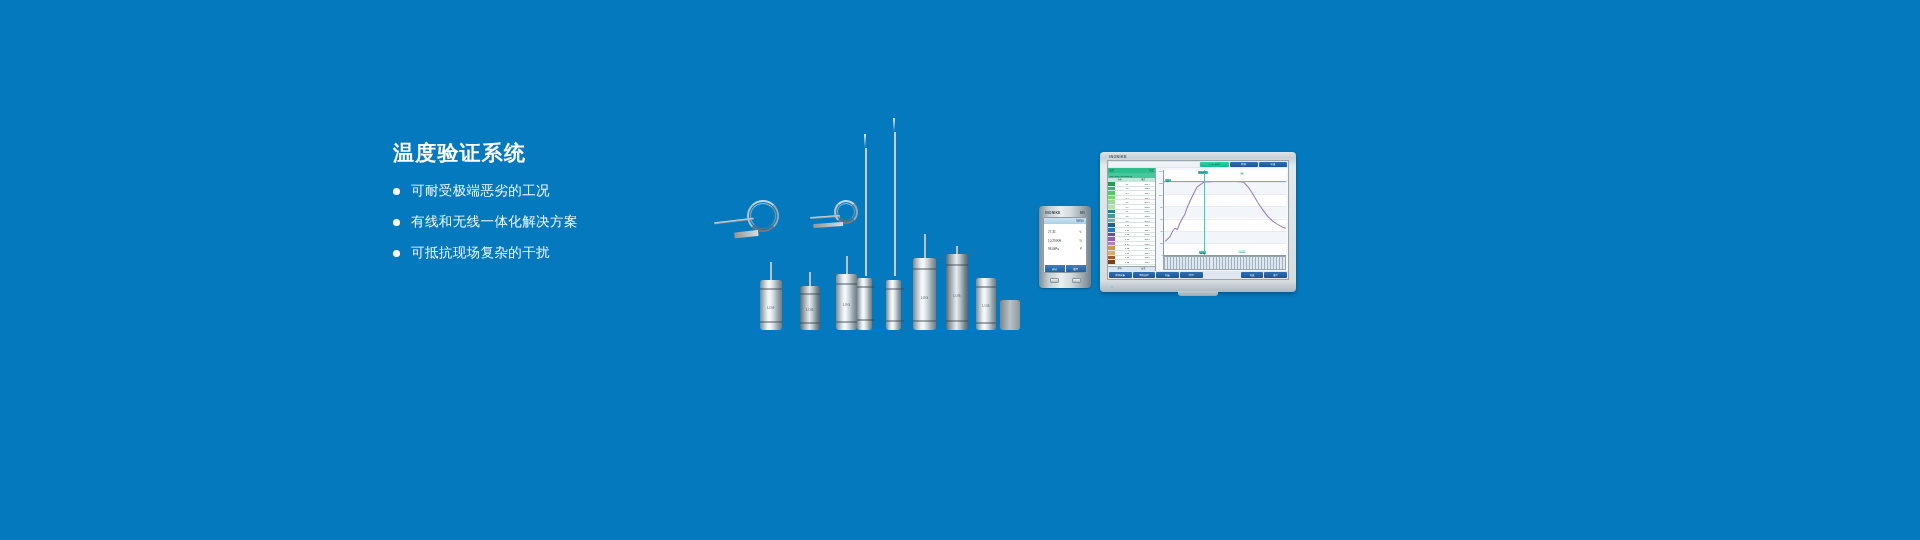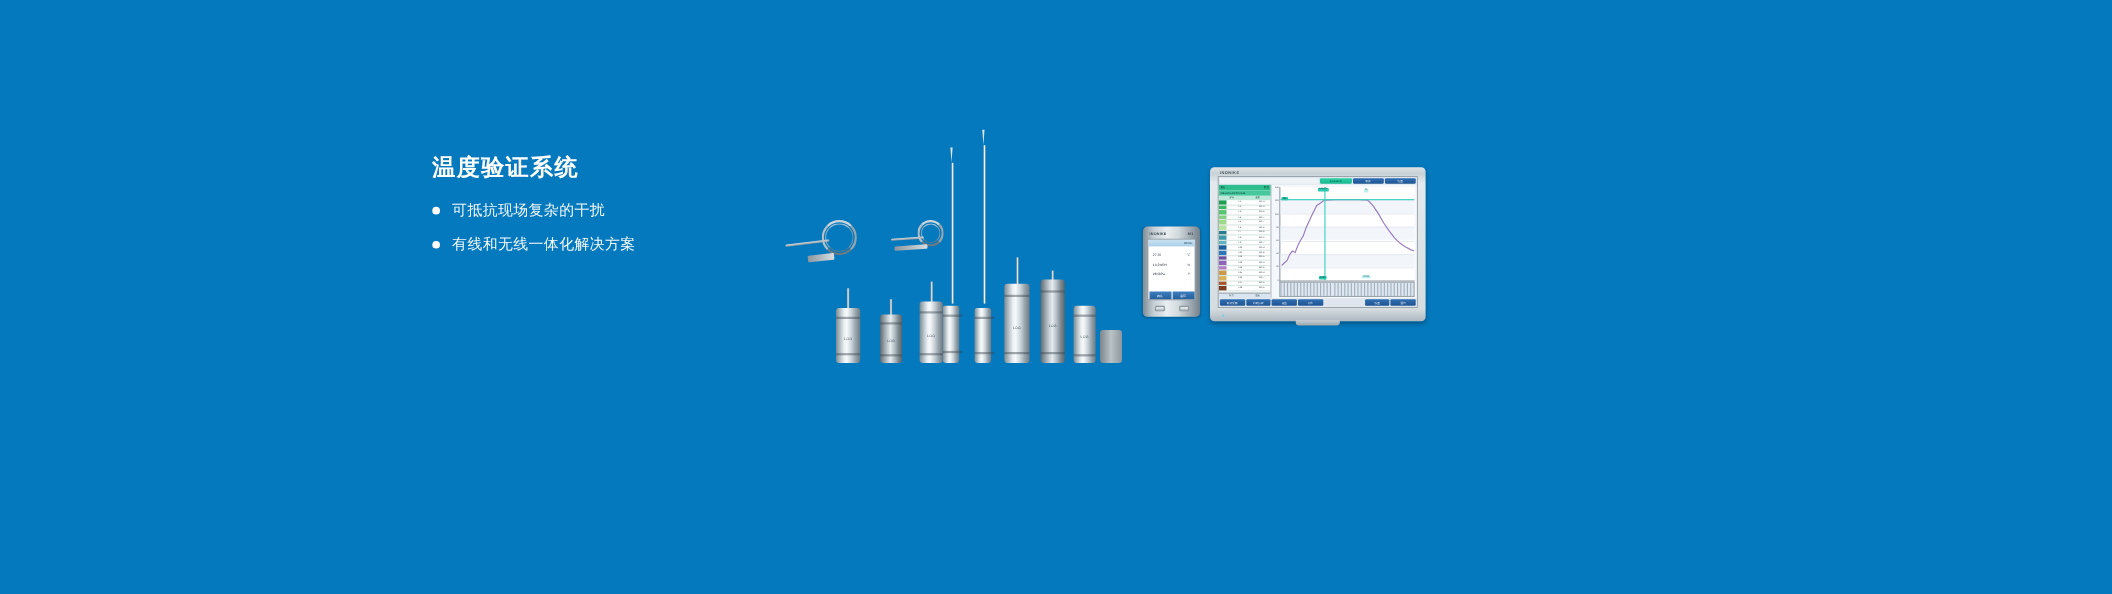--- a/index.html
+++ b/index.html
@@ -328,25 +328,29 @@
 </head>
 <body>
 
 <div class="banner">
 
   <div class="text-block">
     <div class="headline">温度验证系统</div>
     <ul class="bullets">
       <li class="bullet">
         <span class="dot"></span>
-        <span>可抵抗现场复杂的干扰</span>
+        <span>可耐受极端恶劣的工况</span>
       </li>
       <li class="bullet">
         <span class="dot"></span>
         <span>有线和无线一体化解决方案</span>
+      </li>
+      <li class="bullet">
+        <span class="dot"></span>
+        <span>可抵抗现场复杂的干扰</span>
       </li>
     </ul>
   </div>
 
   <div class="product-stage">
 
     <div class="coil-wrap" style="left:14px; top:86px; width:80px; height:44px;">
       <div class="coil-lead" style="left:0; top:24px; width:40px; transform:rotate(-7deg);"></div>
       <div class="coil" style="left:33px; top:4px; width:32px; height:32px;"></div>
       <div class="coil" style="left:36px; top:7px; width:26px; height:26px; border-width:1.6px; opacity:.75;"></div>

